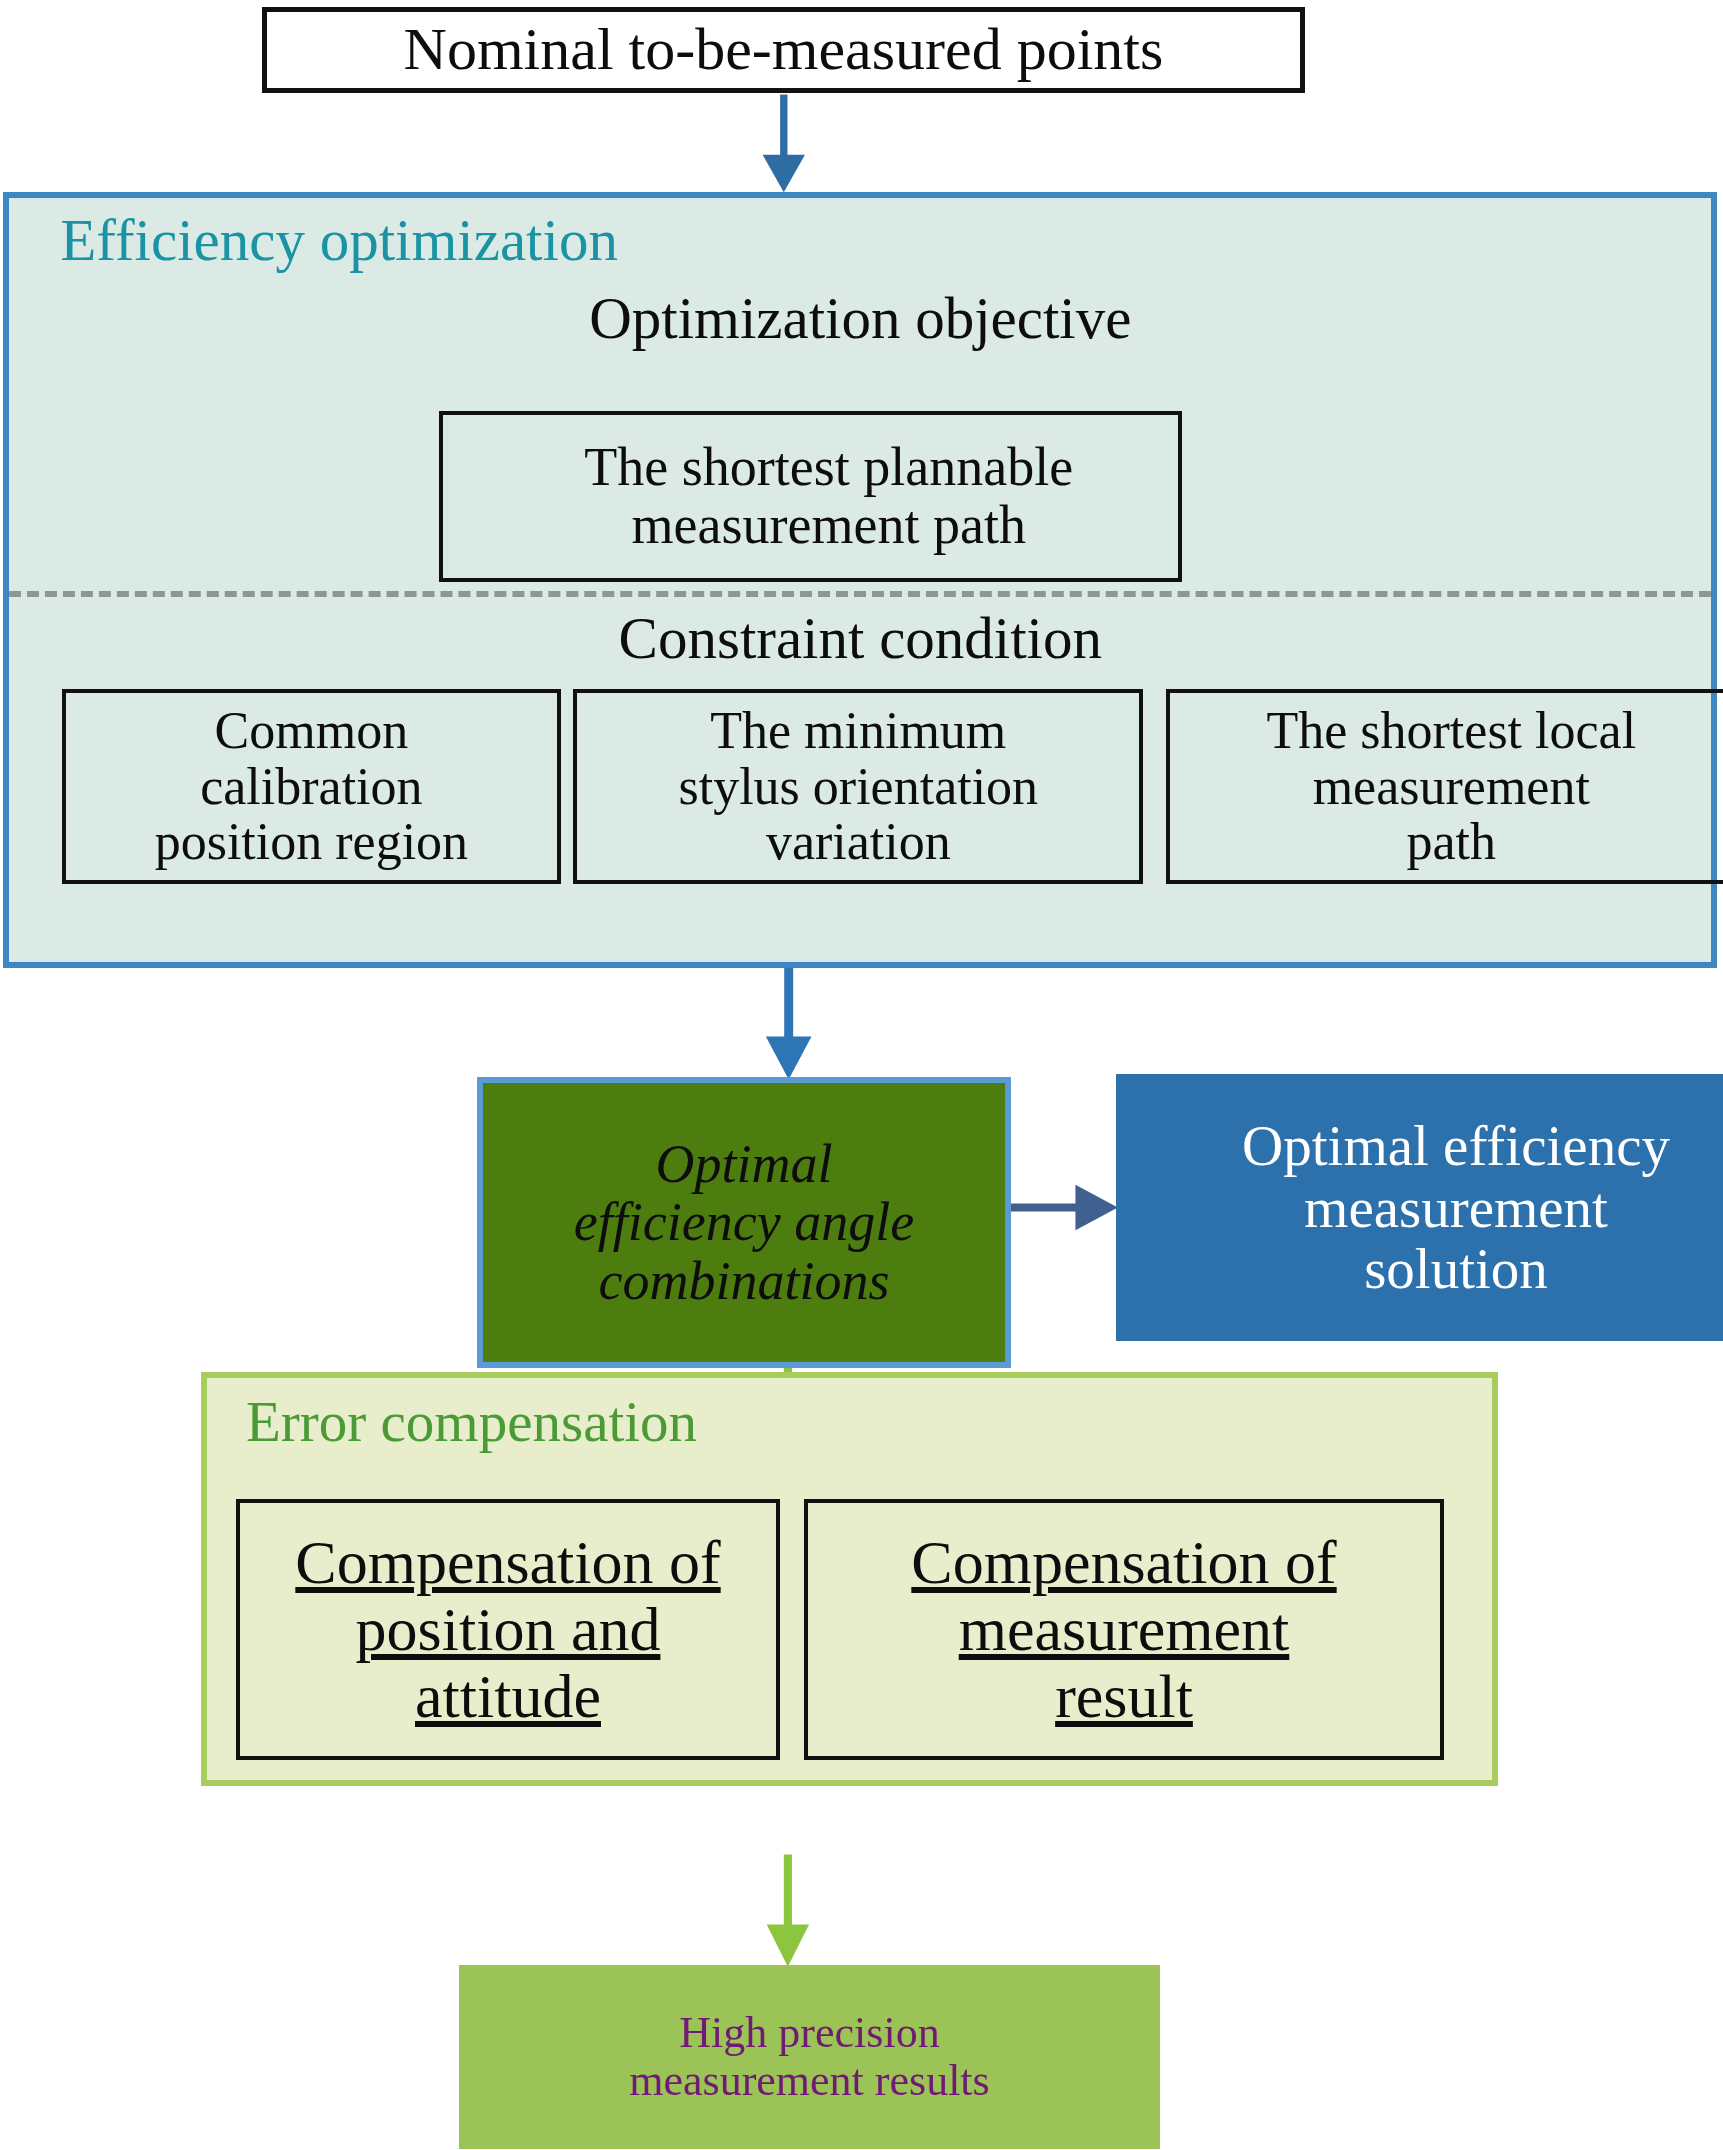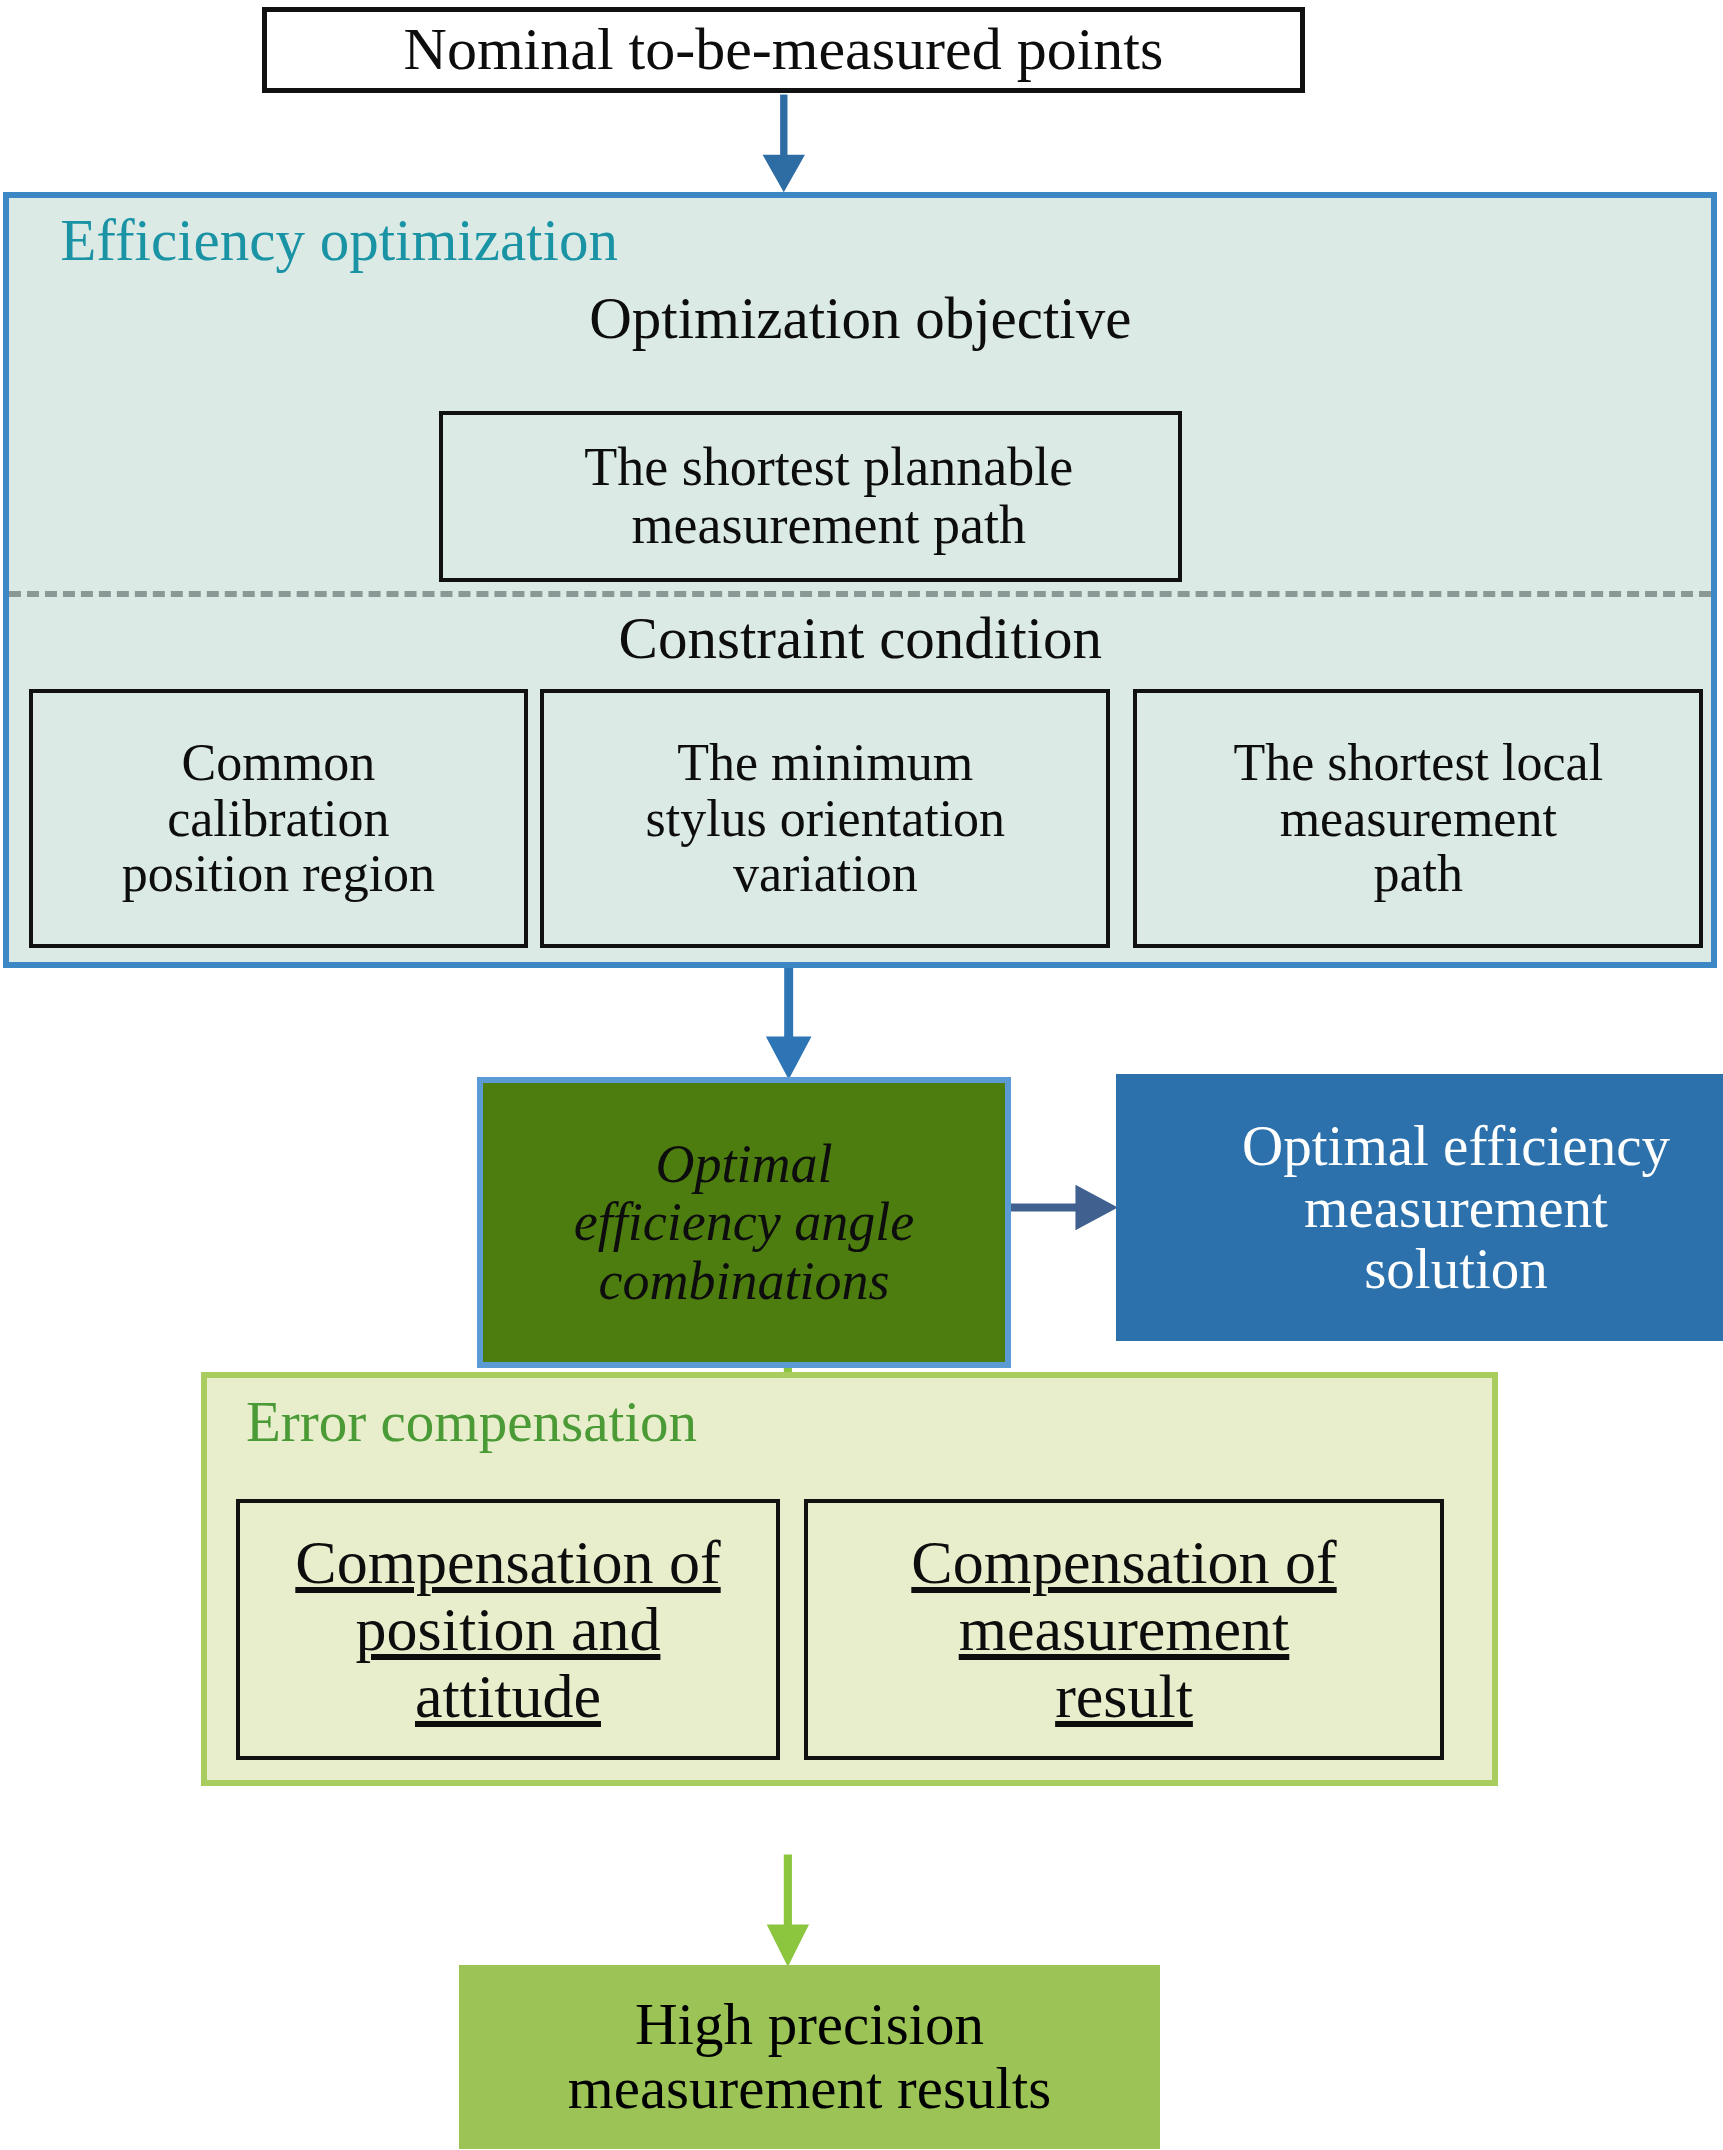--- a/index.html
+++ b/index.html
@@ -104,26 +104,27 @@
     top: 411px;
     text-align: center;
     font-size: 59px;
     color: #0d0d0d;
     line-height: 1;
   }
 
   .constraint-box {
     position: absolute;
     top: 491px;
-    height: 259px;
+    height: 195px;
     border: 4.9px solid #111111;
     box-sizing: border-box;
     display: flex;
     align-items: center;
     justify-content: center;
+    margin-left: 33px;
   }
   .constraint-box .txt { font-size: 52px; line-height: 1.07; }
   #cbox-0 { left: 19.6px;   width: 499px; }
   #cbox-1 { left: 531px;  width: 570px; }
   #cbox-2 { left: 1124px; width: 570px; }
 
   
   #node-optimal-angles {
     position: absolute;
     left: 477px;
@@ -192,21 +193,21 @@
     position: absolute;
     left: 459px;
     top: 1965px;
     width: 701px;
     height: 184px;
     background: #9bc356;
     display: flex;
     align-items: center;
     justify-content: center;
   }
-  #node-high-precision .txt { font-size: 59px; color: #000000; line-height: 1.08; font-family: Liberation Serif, serif; }
+  #node-high-precision .txt { font-size: 44px; color: #701a75; line-height: 1.08; font-family: Liberation Serif, serif; }
 
   
   #connectors {
     position: absolute;
     inset: 0;
     pointer-events: none;
   }
 </style>
 </head>
 <body>

